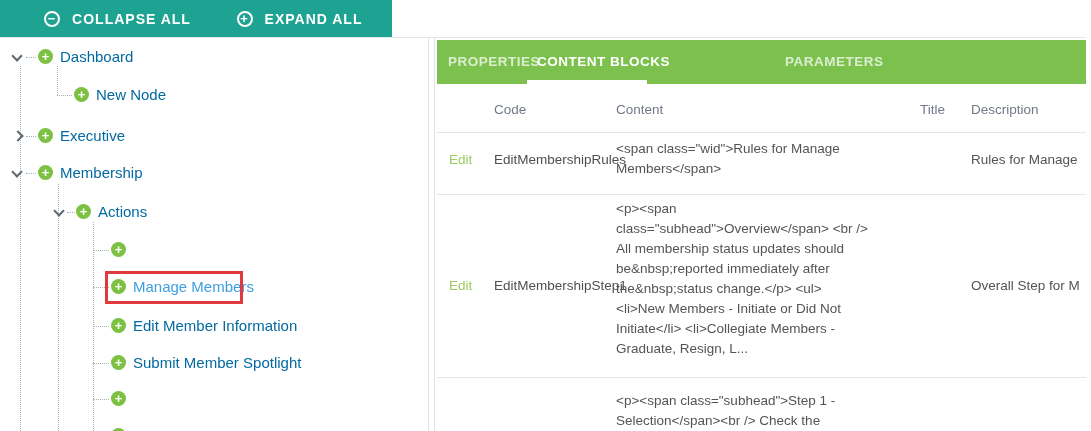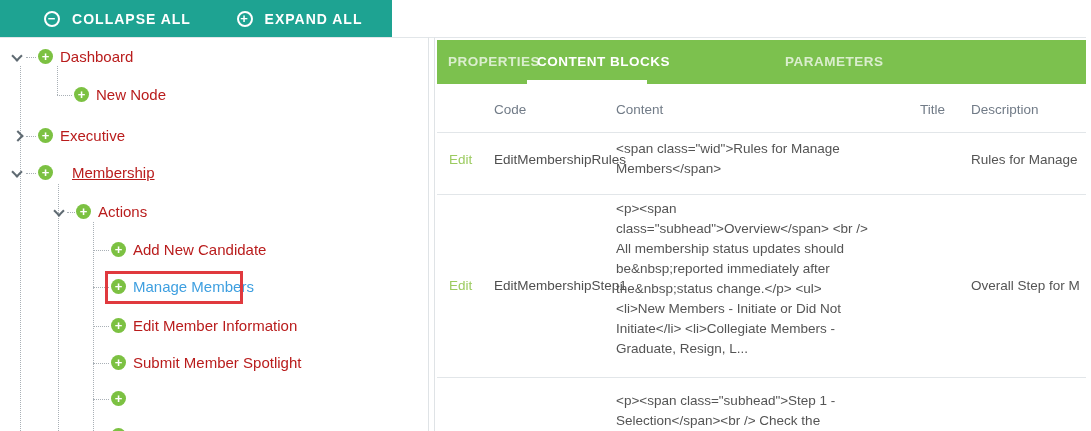--- a/index.html
+++ b/index.html
@@ -20,21 +20,21 @@
     font-size:13px;font-weight:bold;line-height:1;box-sizing:border-box;
   }
   .circ.minus::before{content:"−";margin-top:-1px;}
   .circ.plus::before{content:"+";margin-top:-1px;}
   
   .hline{position:absolute;height:0;border-top:1px solid #e2e6e9;}
   .vline{position:absolute;width:0;border-left:1px solid #dfe3e6;}
   
   .titem{position:absolute;left:0;height:24px;width:428px;}
   .tlabel{
-    position:absolute;top:3px;font-size:15px;color:#b91c1c;white-space:nowrap;cursor:pointer;
+    position:absolute;top:3px;font-size:15px;color:#0369a1;white-space:nowrap;cursor:pointer;
   }
   .tlabel.sel{color:#3E9FE0;text-align:right;}
   .plusico{
     position:absolute;top:4px;width:15px;height:15px;border-radius:50%;
     background:#7CC142;color:#fff;display:flex;align-items:center;justify-content:center;
     font-size:13px;font-weight:bold;line-height:1;cursor:pointer;
   }
   .plusico::before{content:"+";margin-top:-1px;}
   .chev{
     position:absolute;width:8px;height:8px;box-sizing:border-box;cursor:pointer;
@@ -117,30 +117,29 @@
     <span class="tlabel" style="left:96px;">New Node</span>
   </div>
   <div class="titem" style="top:124px;padding-left:12px;">
     <span class="chev right" style="left:14px;"></span>
     <span class="plusico" style="left:38px;"></span>
     <span class="tlabel" style="left:60px;">Executive</span>
   </div>
   <div class="titem" style="top:161px;">
     <span class="chev down" style="left:13px;"></span>
     <span class="plusico" style="left:38px;"></span>
-    <span class="tlabel" style="left:72px;text-decoration:underline;">Membership</span>
+    <span class="tlabel" style="left:60px;">Membership</span>
   </div>
   <div class="titem" style="top:200px;">
     <span class="chev down" style="left:55px;"></span>
     <span class="plusico" style="left:76px;"></span>
     <span class="tlabel" style="left:98px;">Actions</span>
   </div>
   <div class="titem" style="top:238px;">
     <span class="plusico" style="left:111px;"></span>
-    <span class="tlabel" style="left:133px;">Add New Candidate</span>
   </div>
   <div class="titem" style="top:275px;">
     <span class="plusico" style="left:111px;"></span>
     <span class="tlabel sel" style="left:133px;">Manage Members</span>
   </div>
   <div class="titem" style="top:314px;">
     <span class="plusico" style="left:111px;"></span>
     <span class="tlabel" style="left:133px;">Edit Member Information</span>
   </div>
   <div class="titem" style="top:351px;">

